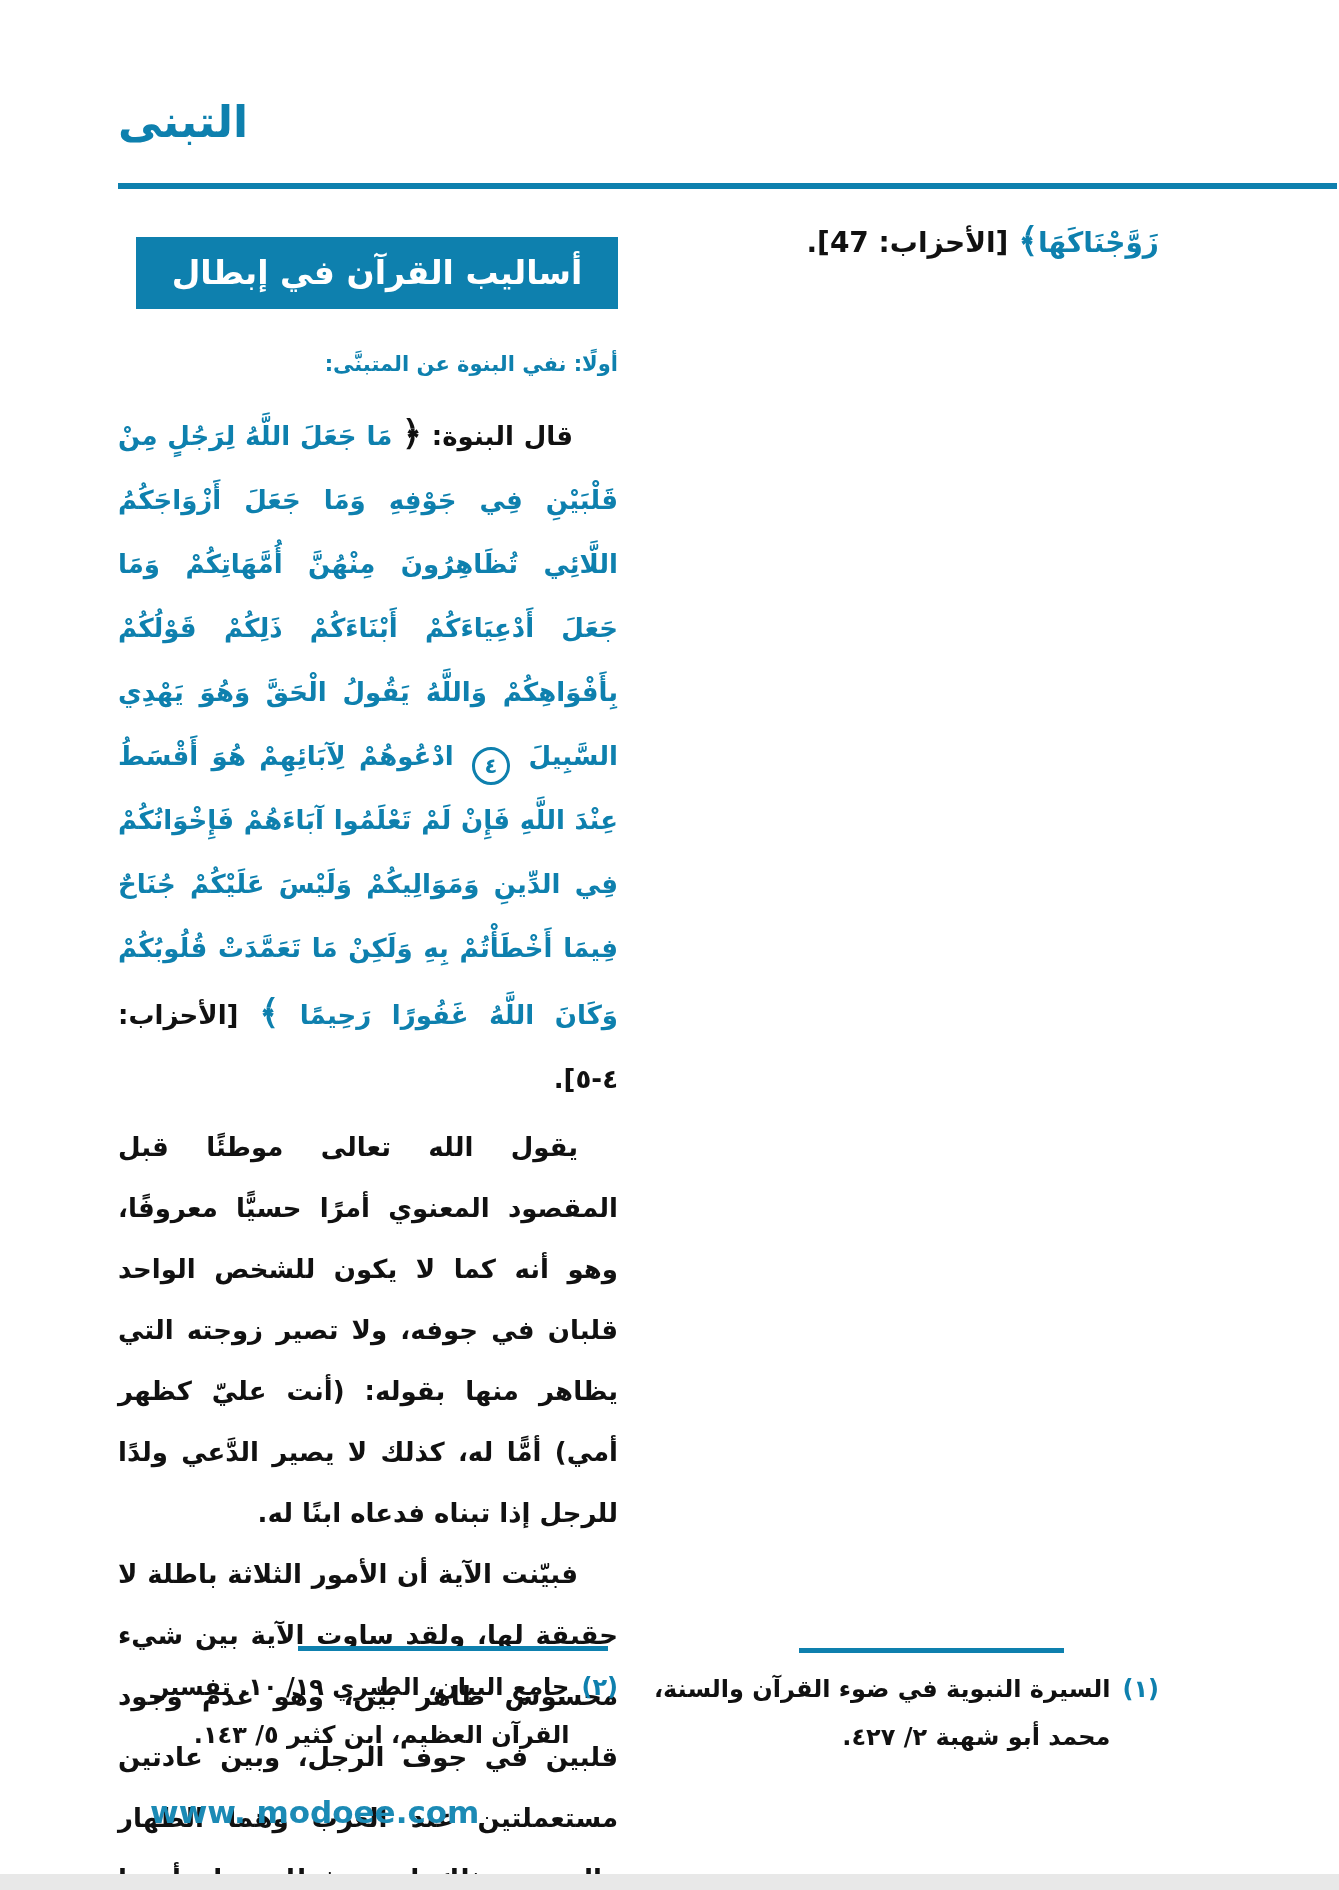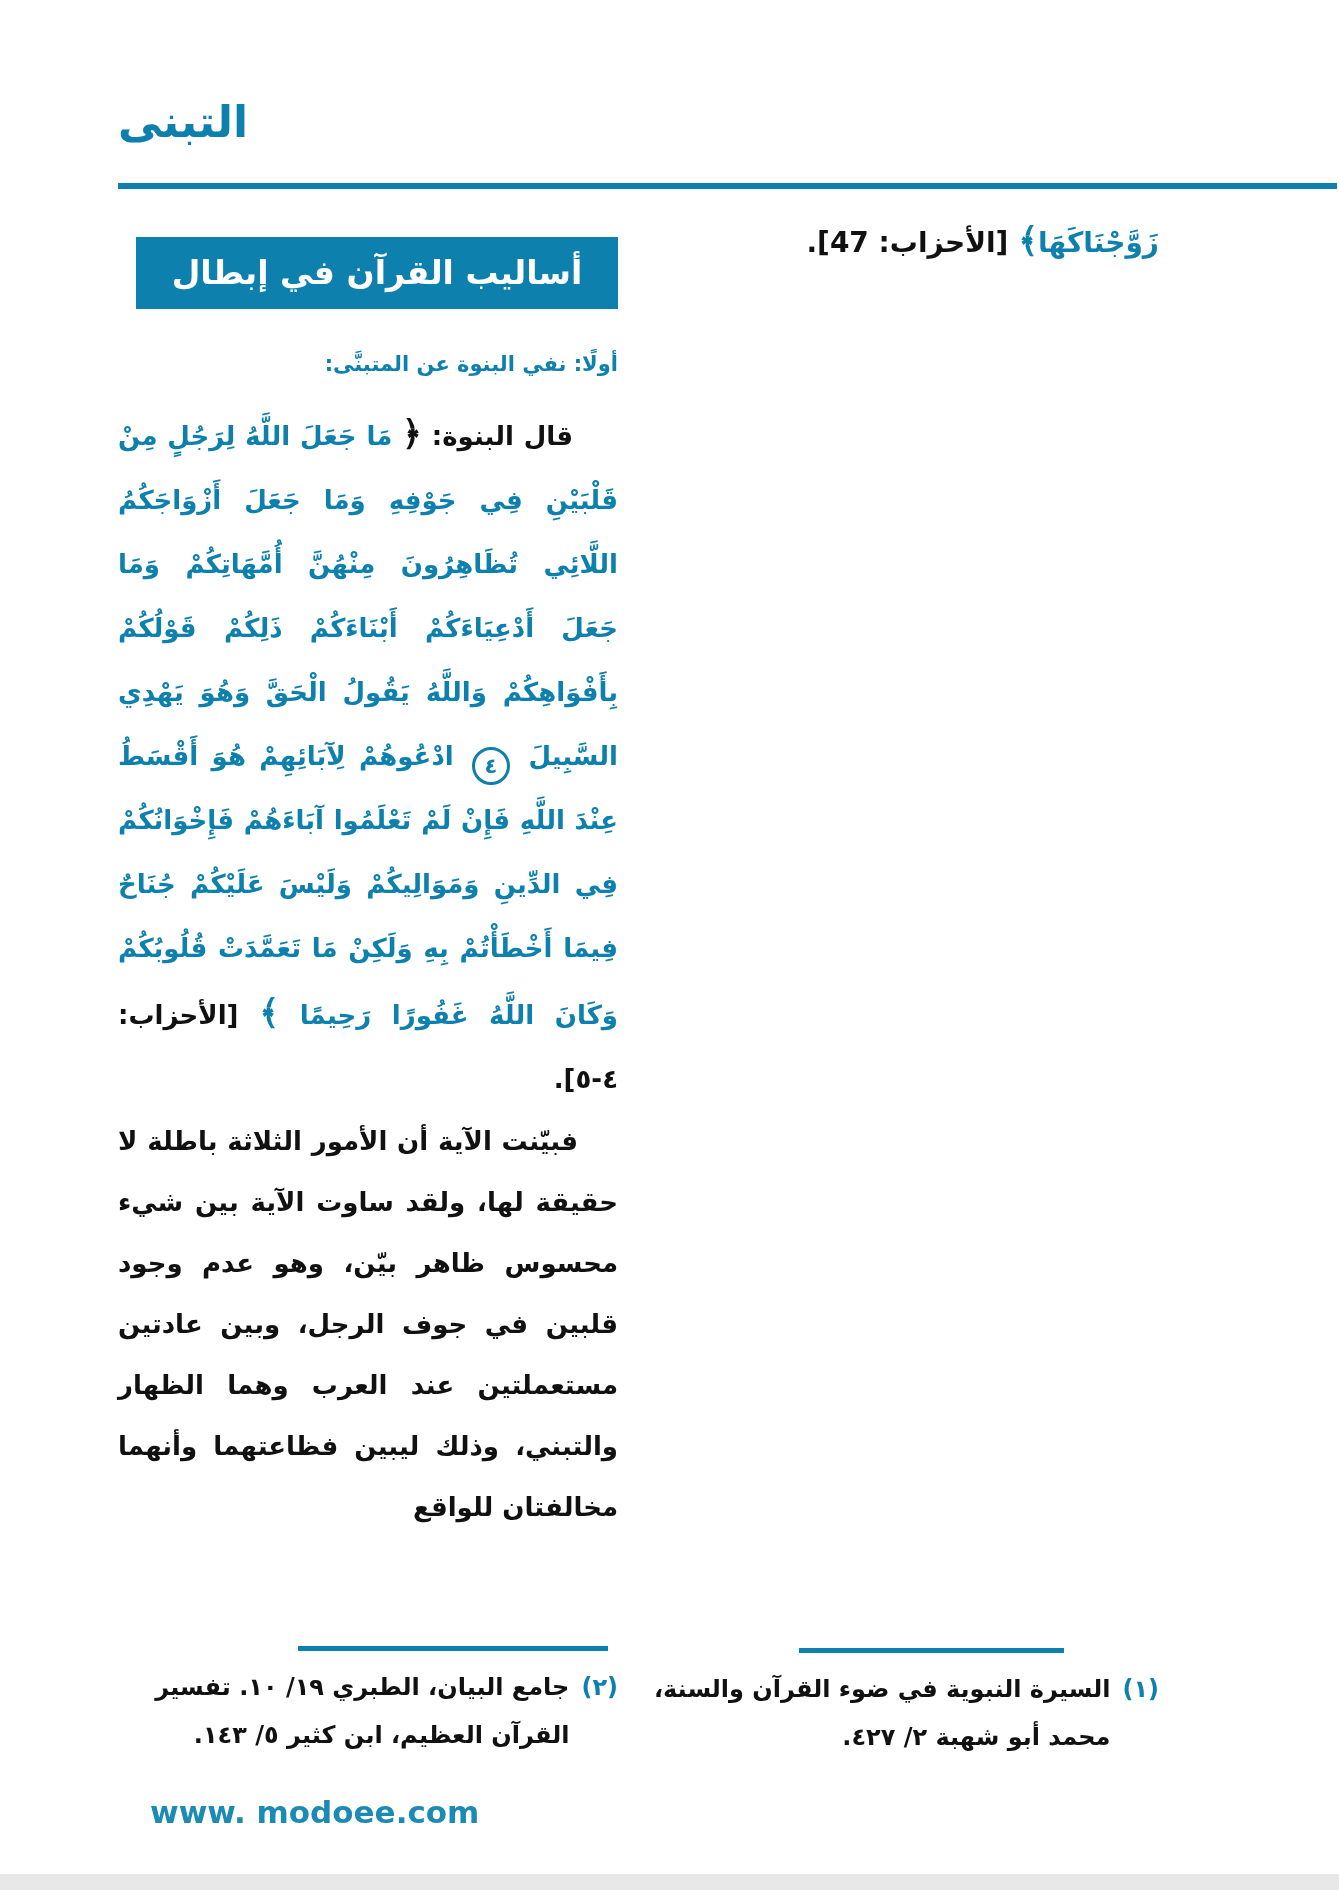--- a/index.html
+++ b/index.html
@@ -140,20 +140,21 @@
     <div class="subheading">أولًا: نفي البنوة عن المتبنَّى:</div>
 
     <p class="quran-para"><span class="black">قال البنوة:</span>
       <span class="ornate ornate-open">﴿</span>
       <span>مَا جَعَلَ اللَّهُ لِرَجُلٍ مِنْ قَلْبَيْنِ فِي جَوْفِهِ وَمَا جَعَلَ أَزْوَاجَكُمُ اللَّائِي تُظَاهِرُونَ مِنْهُنَّ أُمَّهَاتِكُمْ وَمَا جَعَلَ أَدْعِيَاءَكُمْ أَبْنَاءَكُمْ ذَلِكُمْ قَوْلُكُمْ بِأَفْوَاهِكُمْ وَاللَّهُ يَقُولُ الْحَقَّ وَهُوَ يَهْدِي السَّبِيلَ</span>
       <span class="medallion">٤</span>
       <span>ادْعُوهُمْ لِآبَائِهِمْ هُوَ أَقْسَطُ عِنْدَ اللَّهِ فَإِنْ لَمْ تَعْلَمُوا آبَاءَهُمْ فَإِخْوَانُكُمْ فِي الدِّينِ وَمَوَالِيكُمْ وَلَيْسَ عَلَيْكُمْ جُنَاحٌ فِيمَا أَخْطَأْتُمْ بِهِ وَلَكِنْ مَا تَعَمَّدَتْ قُلُوبُكُمْ وَكَانَ اللَّهُ غَفُورًا رَحِيمًا</span>
       <span class="ornate ornate-close">﴾</span>
       <span class="black">[الأحزاب: ٤-٥].</span></p>
 
+    <p class="body-para first">يقول الله تعالى موطئًا قبل المقصود المعنوي أمرًا حسيًّا معروفًا، وهو أنه كما لا يكون للشخص الواحد قلبان في جوفه، ولا تصير زوجته التي يظاهر منها بقوله: (أنت عليّ كظهر أمي) أمًّا له، كذلك لا يصير الدَّعي ولدًا للرجل إذا تبناه فدعاه ابنًا له.</p>
 
     <p class="body-para"><span>فبيّنت الآية أن الأمور الثلاثة باطلة لا حقيقة لها، ولقد ساوت الآية بين شيء محسوس ظاهر بيّن، وهو عدم وجود قلبين في جوف الرجل، وبين عادتين مستعملتين عند العرب وهما الظهار والتبني، وذلك ليبين فظاعتهما وأنهما مخالفتان للواقع</span></p>
 
   </div>
 
   <div class="fn-block fn-right">
     <div class="fn-rule"></div>
     <div class="fn-body">
       <span class="fn-marker">(١)</span>
       <span class="fn-text">السيرة النبوية في ضوء القرآن والسنة، محمد أبو شهبة ٢/ ٤٢٧.</span>

